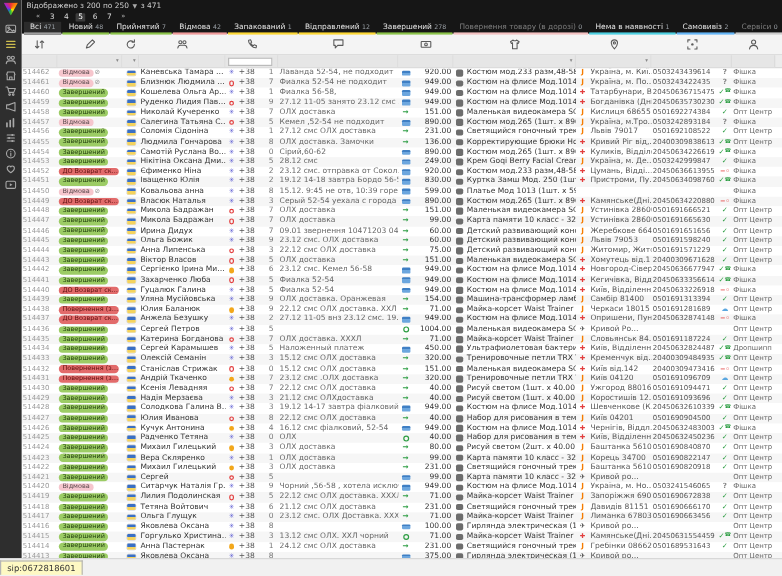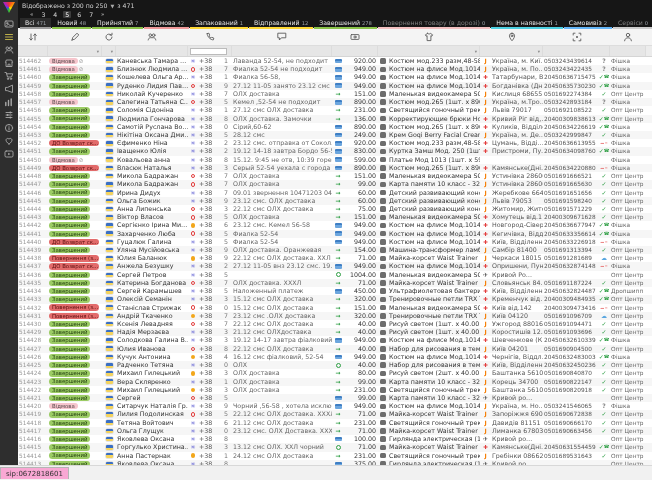--- a/index.html
+++ b/index.html
@@ -74,21 +74,21 @@
   .c-ttn{color:#555;font-size:5.8px;}
   .c-tst{display:flex;align-items:center;justify-content:center;gap:0;}
   .tt-check{color:#2e9e44;font-weight:bold;font-size:6px;}
   .tt-phone{color:#2e9e44;font-size:4.5px;}
   .tt-q{color:#888;font-weight:bold;font-size:6px;}
   .tt-red{color:#e23d3d;font-weight:bold;font-size:5.5px;}
   .tt-cloud{color:#5aa7e0;font-size:6px;}
   .c-src{color:#666;font-size:5.8px;}
   
   .statusbar{position:absolute;left:0;bottom:0;width:652px;height:14px;background:#f1f1f1;border-top:1px solid #d8d8d8;display:flex;align-items:center;z-index:4;}
-  .sip{background:#f9a8d4;border:1px solid #b5b5b5;border-bottom:none;font-size:7px;color:#333;padding:1.5px 5px;margin-left:0;text-align:right;}
+  .sip{background:#fef9c3;border:1px solid #b5b5b5;border-bottom:none;font-size:7px;color:#333;padding:1.5px 5px;margin-left:0;text-align:right;}
 </style>
 </head>
 <body>
 
 <div class="app">
   <aside class="sidebar">
     <div class="logo"></div>
     <div id="sb-icons">
         <div class="sb-icon">
           <svg viewBox="0 0 10 10">

